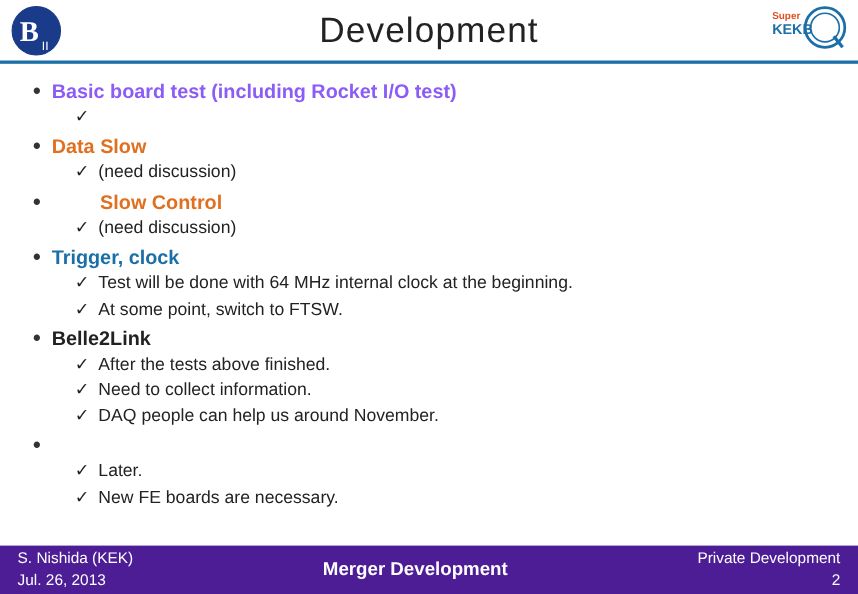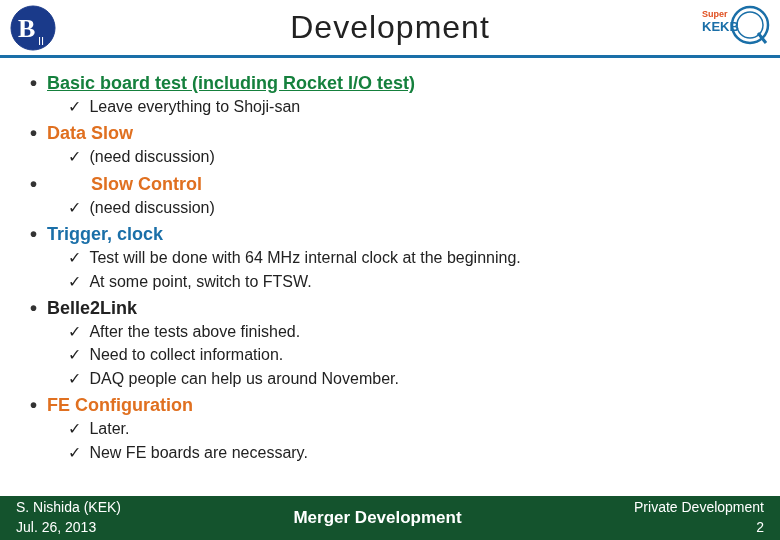--- a/index.html
+++ b/index.html
@@ -93,21 +93,21 @@
       flex-shrink: 0;
     }
 
     
     #footer {
       position: absolute;
       bottom: 0;
       left: 0;
       right: 0;
       height: 44px;
-      background: #14532d;
+      background: #4c1d95;
       display: flex;
       align-items: center;
       justify-content: space-between;
       padding: 0 16px;
     }
 
     #footer-left {
       color: #fff;
       font-size: 14px;
       line-height: 1.4;
@@ -175,26 +175,25 @@
       <text x="2" y="26" font-size="13" fill="#1a6fa8" font-family="Arial" font-weight="bold">KEKB</text>
     </svg>
   </div>
 </div>
 
 <div id="main-content">
 
 <div class="bullet-section">
       <div class="bullet-header">
         <span class="bullet-dot" style="color:#333;">•</span>
-        <span style="color:#15803d;text-decoration:underline;">Basic board test (including Rocket I/O test)</span>
-      </div>
-      <div class="sub-items">
-        <div class="sub-item">
-          <span class="checkmark">✓</span>
-          <span>Leave everything to Shoji-san</span>
+        <span style="color:#8b5cf6;">Basic board test (including Rocket I/O test)</span>
+      </div>
+      <div class="sub-items">
+        <div class="sub-item">
+          <span class="checkmark">✓</span>
         </div>
       </div>
     </div>
     <div class="bullet-section">
       <div class="bullet-header">
         <span class="bullet-dot" style="color:#333;">•</span>
         <span style="color:#e07020;">Data Slow</span>
       </div>
       <div class="sub-items">
         <div class="sub-item">
@@ -247,21 +246,20 @@
         </div>
         <div class="sub-item">
           <span class="checkmark">✓</span>
           <span>DAQ people can help us around November.</span>
         </div>
       </div>
     </div>
     <div class="bullet-section">
       <div class="bullet-header">
         <span class="bullet-dot" style="color:#333;">•</span>
-        <span style="color:#e07020;">FE Configuration</span>
       </div>
       <div class="sub-items">
         <div class="sub-item">
           <span class="checkmark">✓</span>
           <span>Later.</span>
         </div>
         <div class="sub-item">
           <span class="checkmark">✓</span>
           <span>New FE boards are necessary.</span>
         </div>

